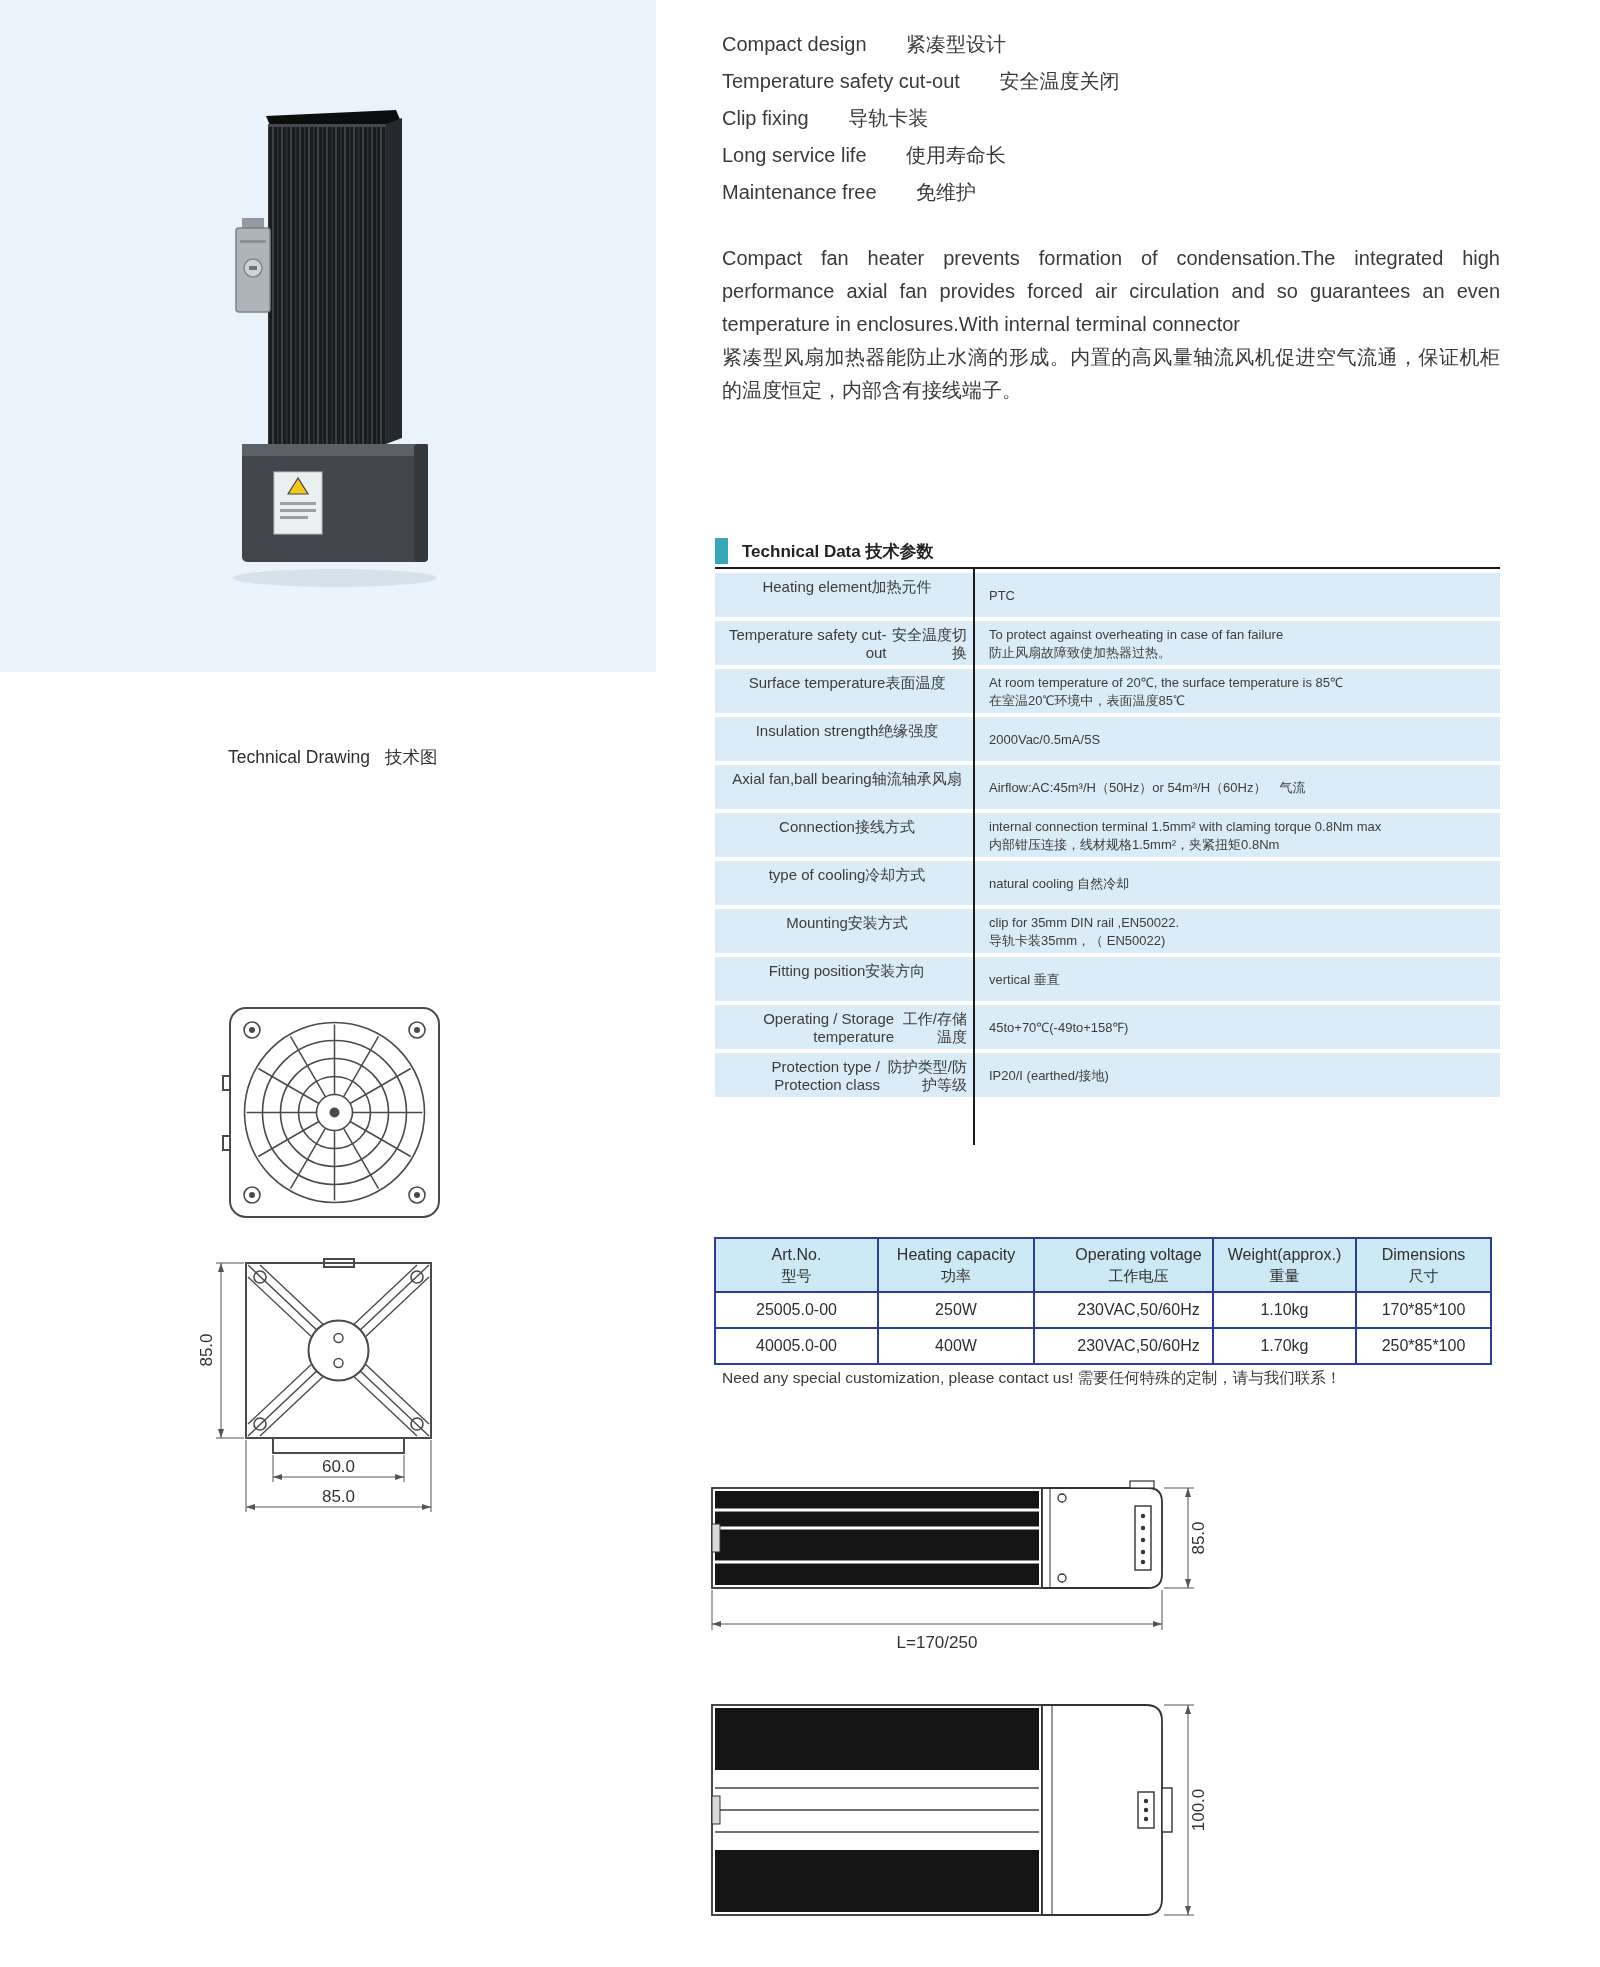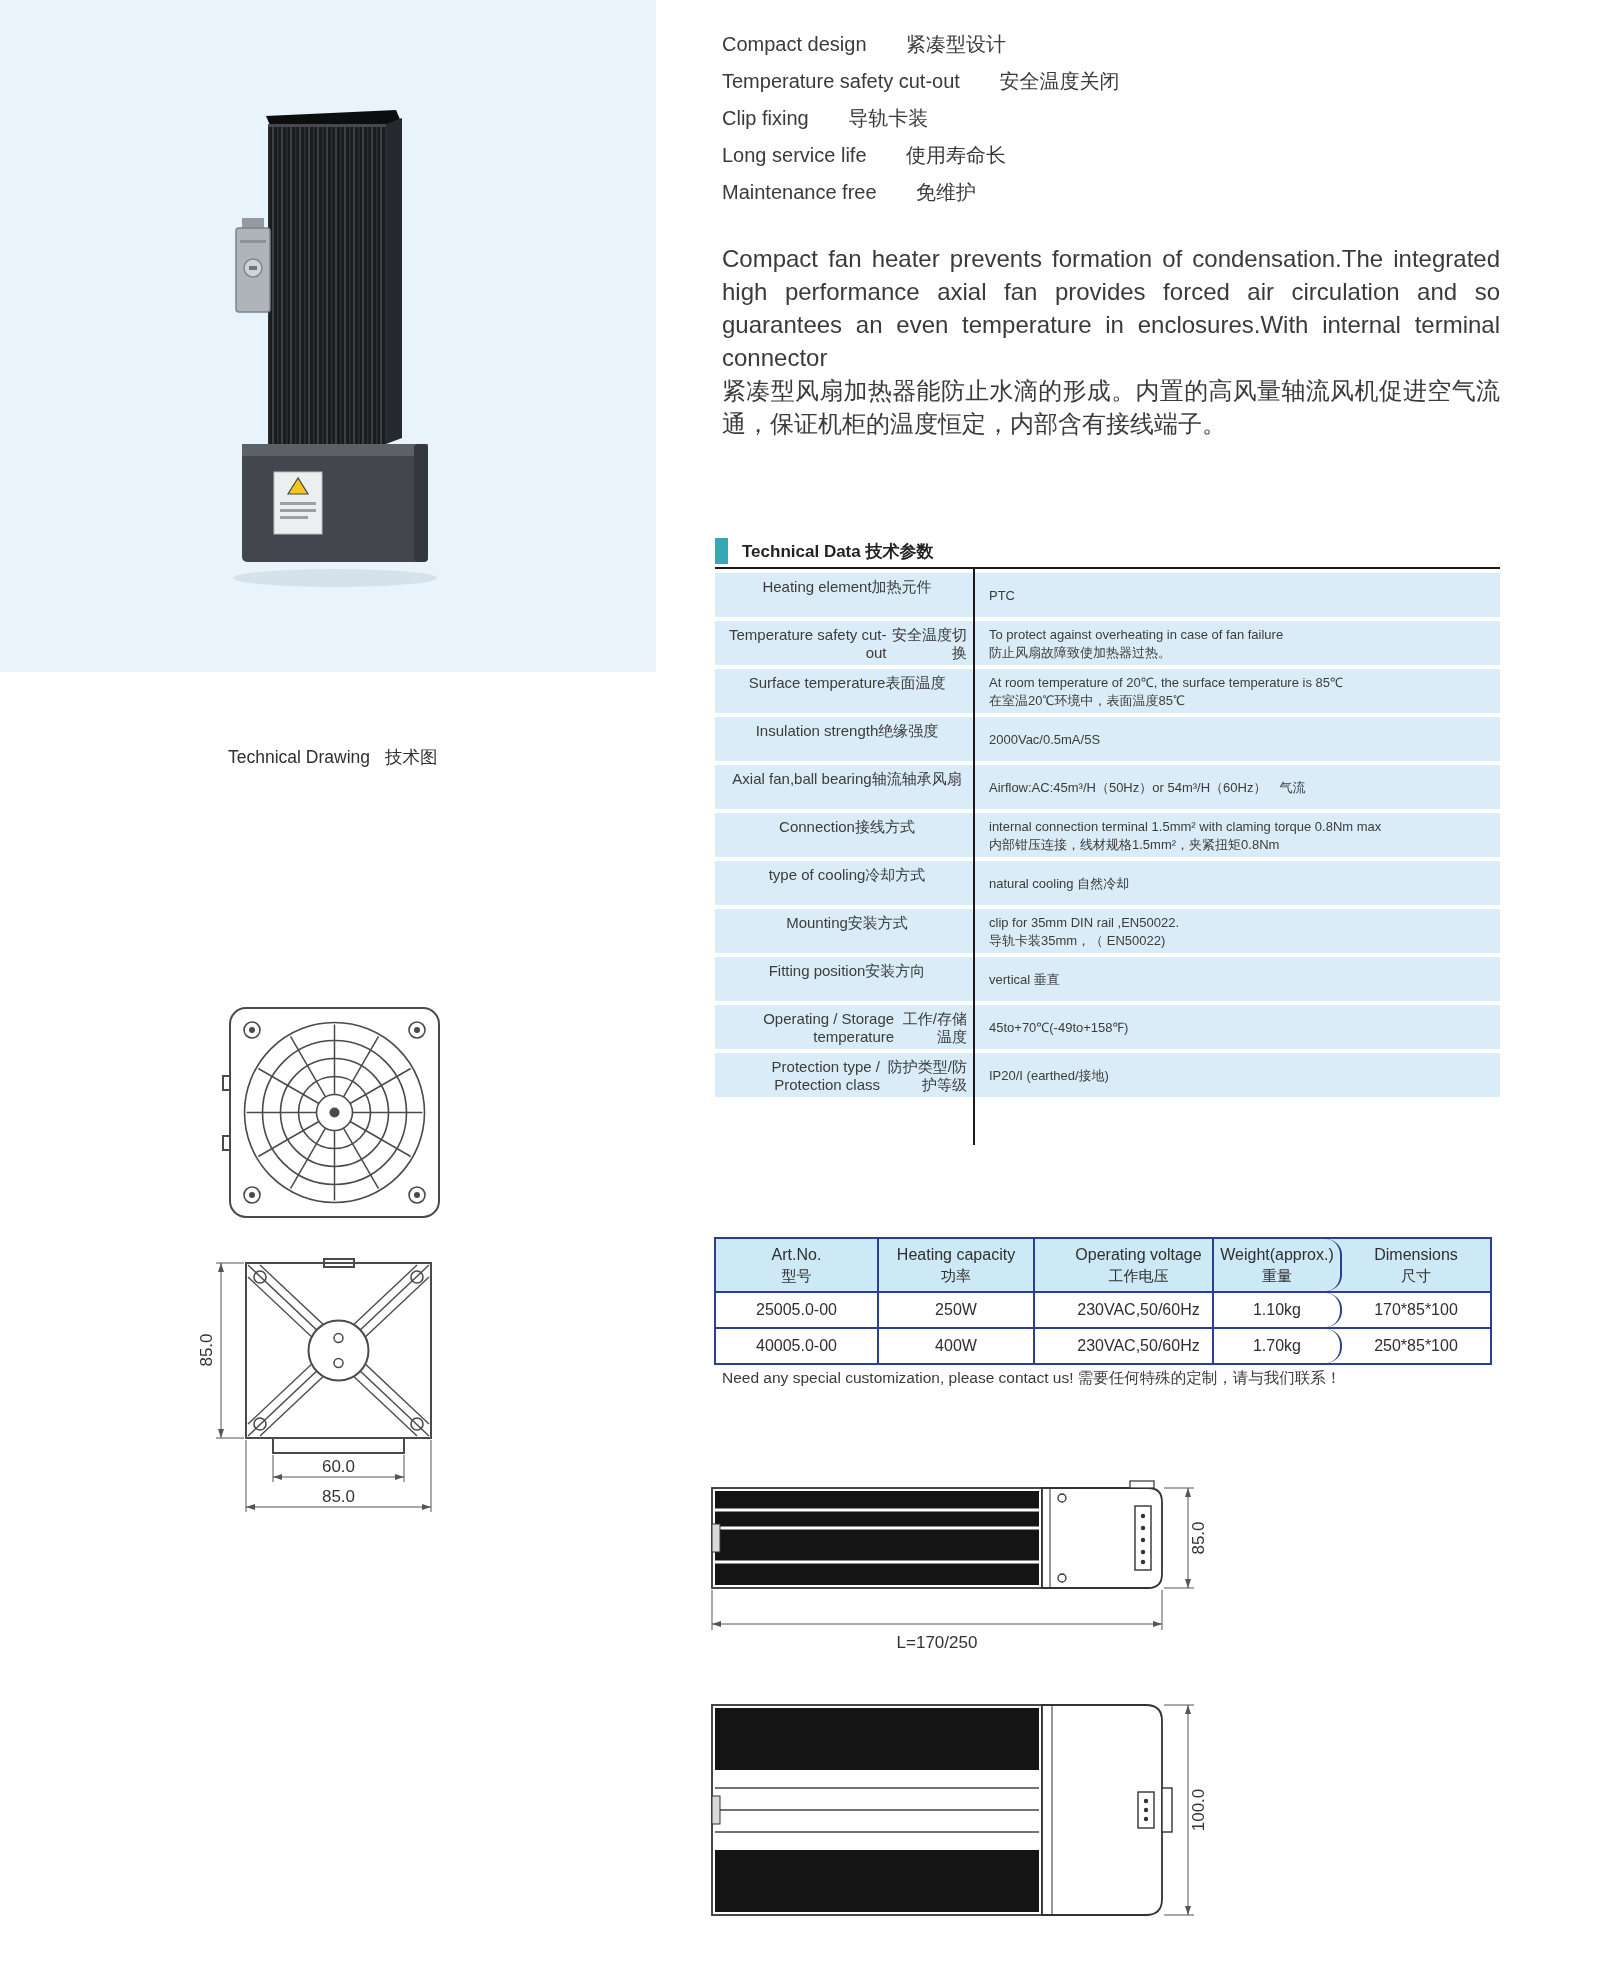--- a/index.html
+++ b/index.html
@@ -8,21 +8,21 @@
     font-family:"Liberation Sans", sans-serif;color:#333;overflow:hidden;
   }
   
   .blue-panel{position:absolute;left:0;top:0;width:656px;height:672px;background:var(--panel-blue);}
   .photo{position:absolute;left:200px;top:100px;}
   
   .features{position:absolute;left:722px;top:26px;}
   .feature{font-size:20px;line-height:37px;color:#3a3a3a;}
   .feature .f-cn{margin-left:34px;}
   
-  .description{position:absolute;left:722px;top:242px;width:778px;font-size:24px;line-height:33px;color:#3a3a3a;}
+  .description{position:absolute;left:722px;top:242px;width:778px;font-size:20px;line-height:33px;color:#3a3a3a;}
   .description p{margin:0;text-align:justify;}
   
   .tech-header{position:absolute;left:715px;top:537px;width:785px;height:32px;}
   .tech-accent{position:absolute;left:0;top:1px;width:13px;height:26px;background:var(--accent-teal);}
   .tech-title{position:absolute;left:27px;top:3px;font-size:17px;font-weight:bold;color:#222;}
   .tech-underline{position:absolute;left:0;top:30px;width:785px;height:2px;background:var(--line-black);}
   .tech-rows{position:absolute;left:715px;top:573px;width:785px;}
   .tech-row{display:flex;min-height:44px;margin-bottom:4px;background:var(--row-blue);}
   .tech-label{width:258px;box-sizing:border-box;padding:5px 6px 3px 12px;font-size:15px;line-height:18px;
               display:flex;flex-direction:row;justify-content:center;color:#3c3c3c;text-align:right;}
@@ -36,21 +36,21 @@
           text-align:center;font-size:16px;line-height:21px;color:#2f2f2f;}
   .phcell:last-child{border-right:none;flex:1;}
   .phcell .h-cn{font-size:15px;}
   .prow{display:flex;border-top:2px solid var(--table-navy);background:#fff;}
   .pcell{box-sizing:border-box;border-right:2px solid var(--table-navy);text-align:center;font-size:16px;
          height:34px;line-height:34px;color:#2f2f2f;}
   .pcell:last-child{border-right:none;flex:1;}
   .phcell:nth-child(1),.pcell:nth-child(1){width:163px;}
   .phcell:nth-child(2),.pcell:nth-child(2){width:156px;}
   .phcell:nth-child(3),.pcell:nth-child(3){width:149px;margin-left:30px;}
-  .phcell:nth-child(4),.pcell:nth-child(4){width:128px;border-radius:16px;}
+  .phcell:nth-child(4),.pcell:nth-child(4){width:143px;}
   .note{position:absolute;left:722px;top:1368px;font-size:15.5px;color:#3a3a3a;}
   
   .drawing-label{position:absolute;left:228px;top:745px;font-size:17.5px;color:#2f2f2f;}
   .drawing-label .cn{margin-left:10px;}
   .svg-front{position:absolute;left:222px;top:1000px;}
   .svg-rear{position:absolute;left:176px;top:1258px;}
   .svg-side{position:absolute;left:710px;top:1478px;}
   .svg-bottom{position:absolute;left:710px;top:1700px;}
   svg text{font-family:"Liberation Sans", sans-serif;fill:#333;}
   .dim-text{font-size:17px;}

